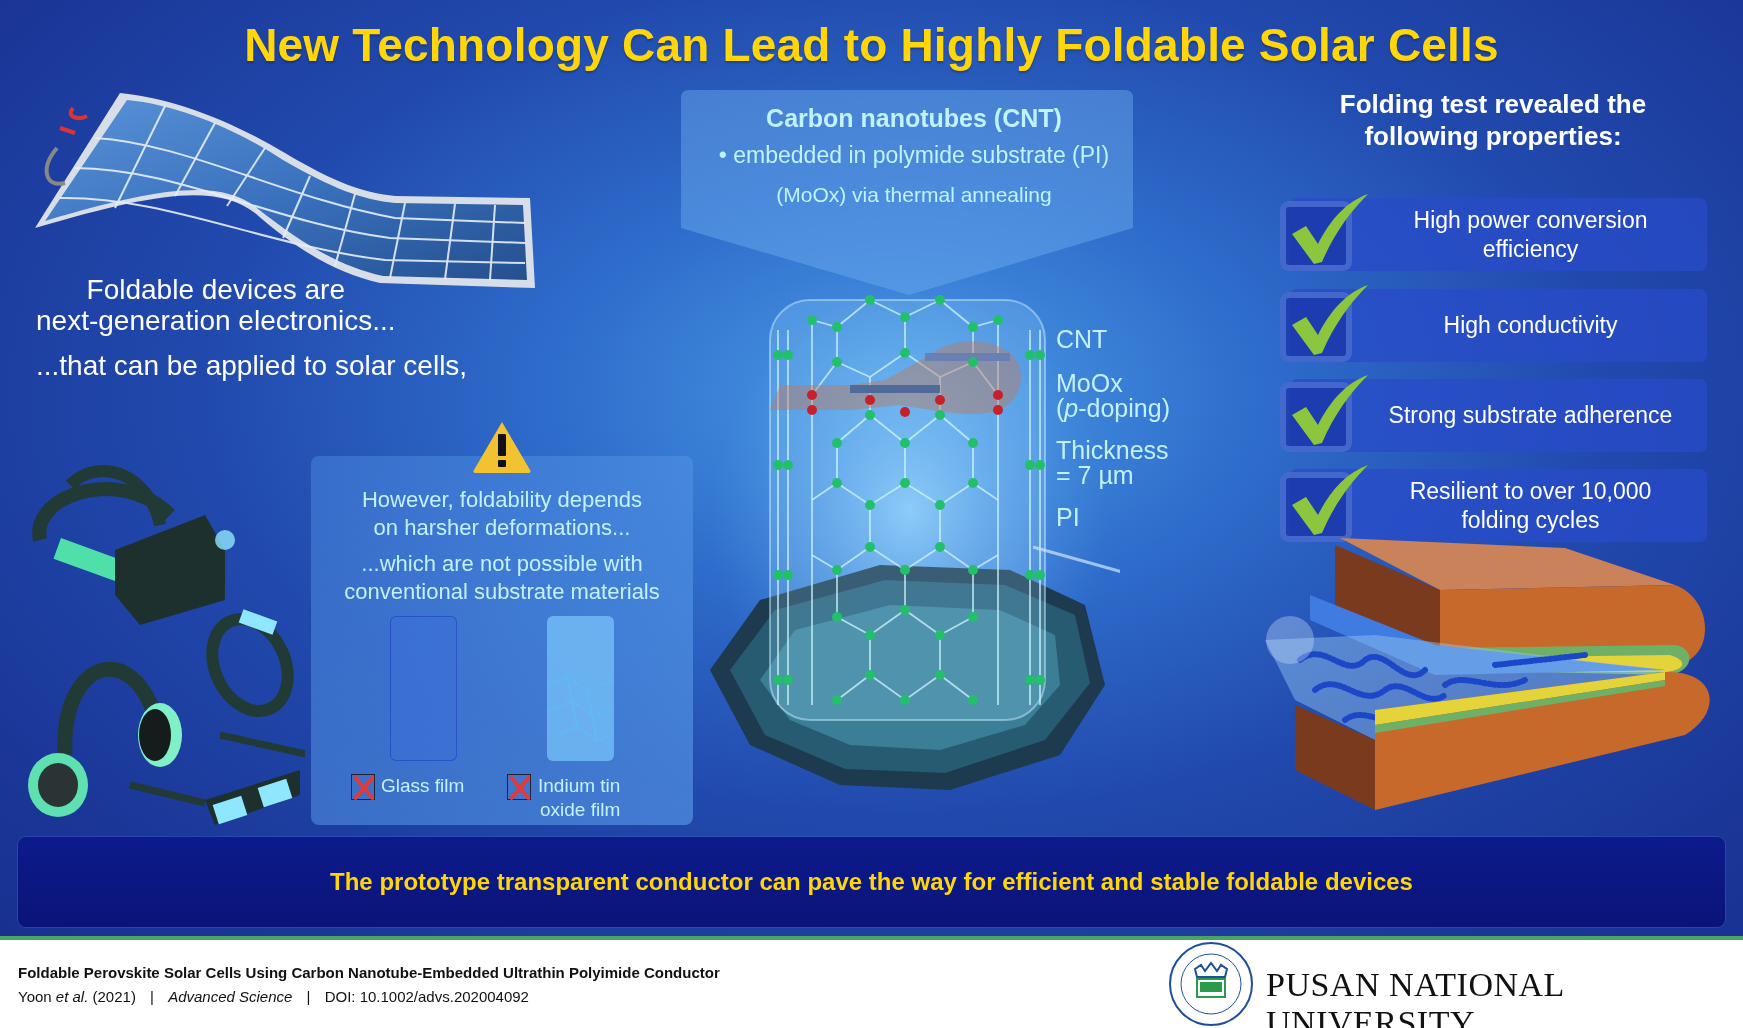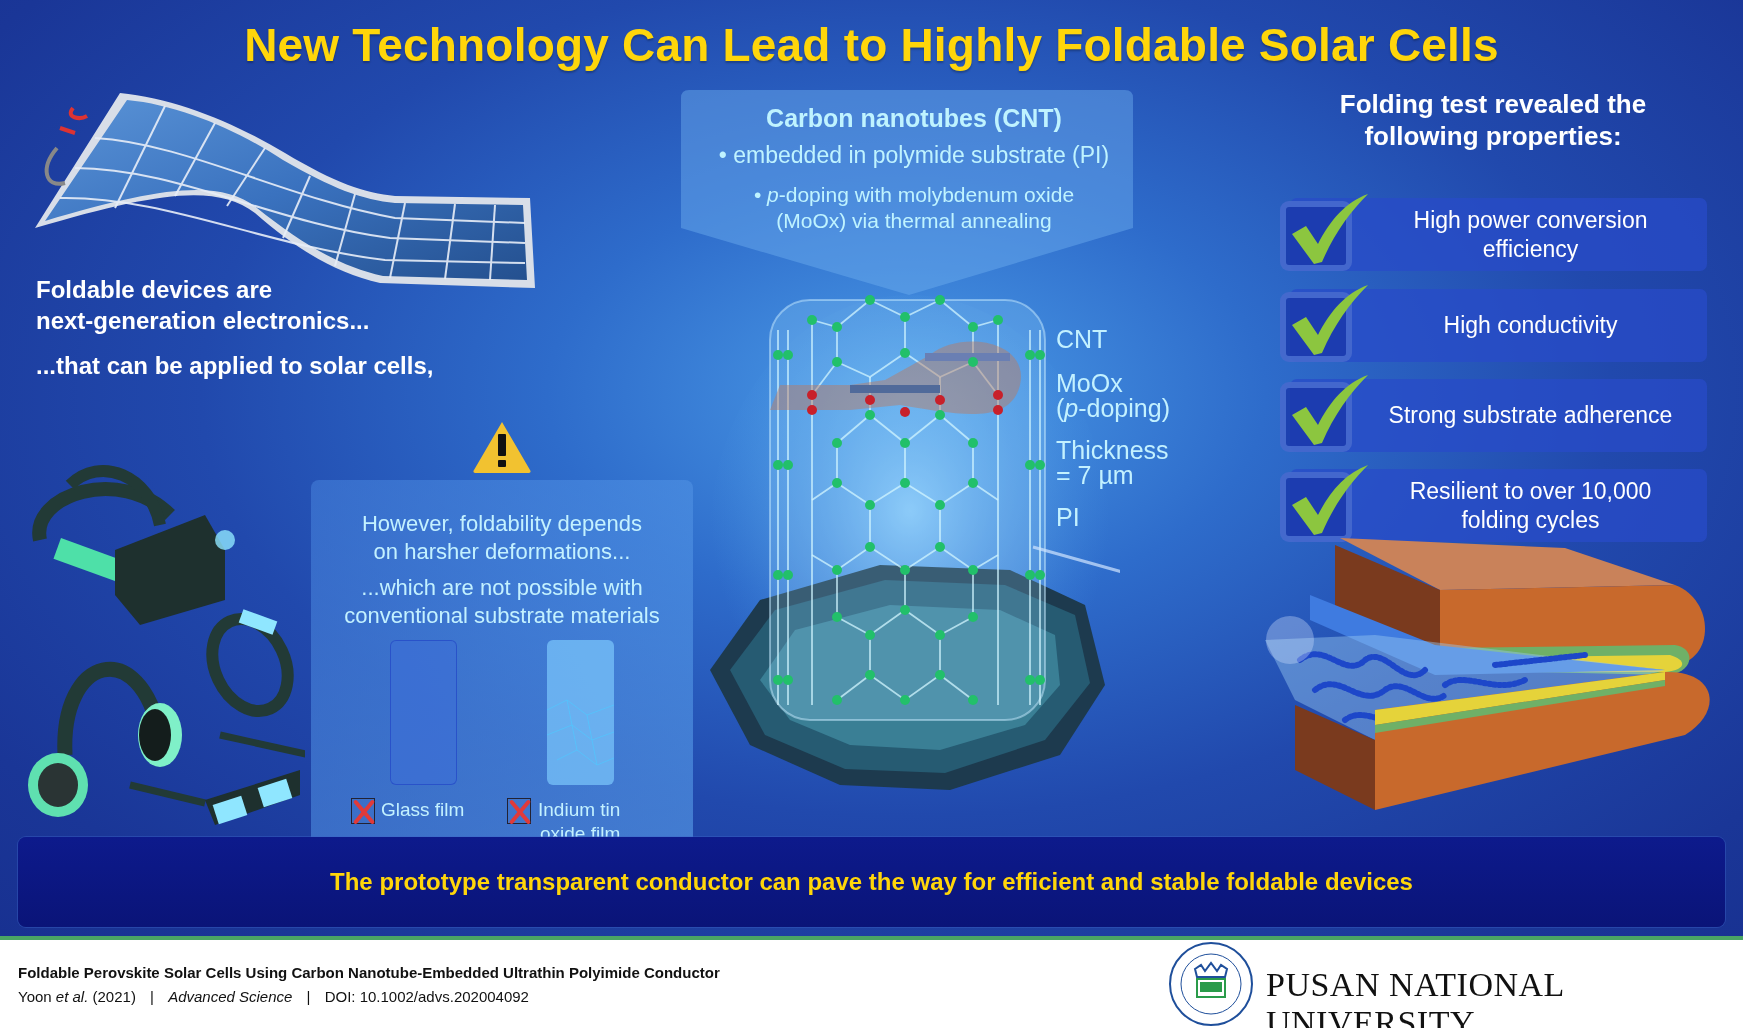--- a/index.html
+++ b/index.html
@@ -9,21 +9,21 @@
     position: absolute; left: 0; top: 0; width: 1743px; height: 936px;
     background: radial-gradient(ellipse at 52% 42%, #4a9ae6 0%, #2e6ccb 28%, #2149ad 55%, #1a3697 85%, #183191 100%);
     overflow: hidden;
   }
   .abs { position: absolute; }
   .title {
     left: 0; width: 1743px; top: 18px; text-align: center;
     color: #ffd60a; font-weight: bold; font-size: 46px; letter-spacing: 0.2px;
     text-shadow: 0 2px 2px rgba(0,0,0,0.25);
   }
-  .white-text { color: #ffffff; font-weight: bold; font-size: 24px; line-height: 31px; }
+  .white-text { color: #ffffff; font-weight: normal; font-size: 28px; line-height: 31px; text-align: center; }
   .cnt-box { left: 681px; top: 90px; width: 452px; height: 210px; }
   .cnt-box svg { position: absolute; left: 0; top: 0; }
   .cnt-text { position: absolute; left: 0; width: 466px; text-align: center; color: #bff3ff; }
   .cnt-title { top: 14px; font-weight: bold; font-size: 25px; }
   .cnt-b1 { top: 52px; font-size: 23px; }
   .cnt-b2 { top: 92px; font-size: 21px; line-height: 26px; }
   .props-title { left: 1290px; width: 406px; top: 88px; text-align: center; color: #fff; font-weight: bold; font-size: 26px; line-height: 32px; }
   .prop-row { position: absolute; left: 1280px; width: 427px; height: 73px; margin-top: 36px; }
   .prop-box {
     position: absolute; left: 10px; top: 0; width: 417px; height: 73px;
@@ -36,21 +36,20 @@
   .prop-check { position: absolute; left: 8px; top: -8px; }
   .prop-label {
     position: absolute; left: 82px; right: 8px; top: 0; height: 73px;
     display: flex; align-items: center; justify-content: center; text-align: center;
     color: #fff; font-size: 23px; line-height: 29px;
   }
   .warn-box {
     left: 311px; top: 456px; width: 382px; height: 369px;
     background: linear-gradient(135deg, rgba(70,130,220,0.55), rgba(90,160,235,0.6));
     border-radius: 8px;
-    margin-top: 24px;
   }
   .warn-text { position: absolute; left: 0; width: 382px; text-align: center; color: #c3f1ff; font-size: 22px; line-height: 28px; }
   .film { position: absolute; width: 67px; height: 145px; border-radius: 6px; }
   .film-glass { left: 79px; top: 160px; background: rgba(60,110,215,0.6); border: 1px solid rgba(40,80,200,0.9); }
   .film-ito { left: 236px; top: 160px; background: rgba(120,195,250,0.75); }
   .film-label { position: absolute; color: #c3f1ff; font-size: 19px; line-height: 24px; }
   .x-icon { position: absolute; width: 24px; height: 26px; border: 1px solid #223; }
   .x-icon::before, .x-icon::after {
     content: ""; position: absolute; left: 10px; top: -2px; width: 4px; height: 30px; background: #e03a3a; border-radius: 2px;
   }
@@ -145,21 +144,20 @@
     </g>
   </svg>
 
   <div class="abs cnt-box">
     <svg width="452" height="210" viewBox="0 0 452 210">
       <path d="M8,0 L444,0 Q452,0 452,8 L452,138 L228,205 L0,138 L0,8 Q0,0 8,0 Z" fill="rgba(110,175,240,0.45)"></path>
     </svg>
     <div class="cnt-text cnt-title">Carbon nanotubes (CNT)</div>
     <div class="cnt-text cnt-b1">• embedded in polymide substrate (PI)</div>
     <div class="cnt-text cnt-b2">
-      <div><span>• </span><i>p</i><span>-doping with molybdenum oxide</span></div>
       <div>(MoOx) via thermal annealing</div>
     </div>
   </div>
 
   <svg class="abs" style="left:700px;top:285px" width="420" height="550" viewBox="0 0 420 550">
     <defs>
       <radialGradient id="glow" cx="0.5" cy="0.45" r="0.5">
         <stop offset="0" stop-color="#9ad8ff" stop-opacity="0.8"></stop>
         <stop offset="1" stop-color="#4d9be6" stop-opacity="0"></stop>
       </radialGradient>

